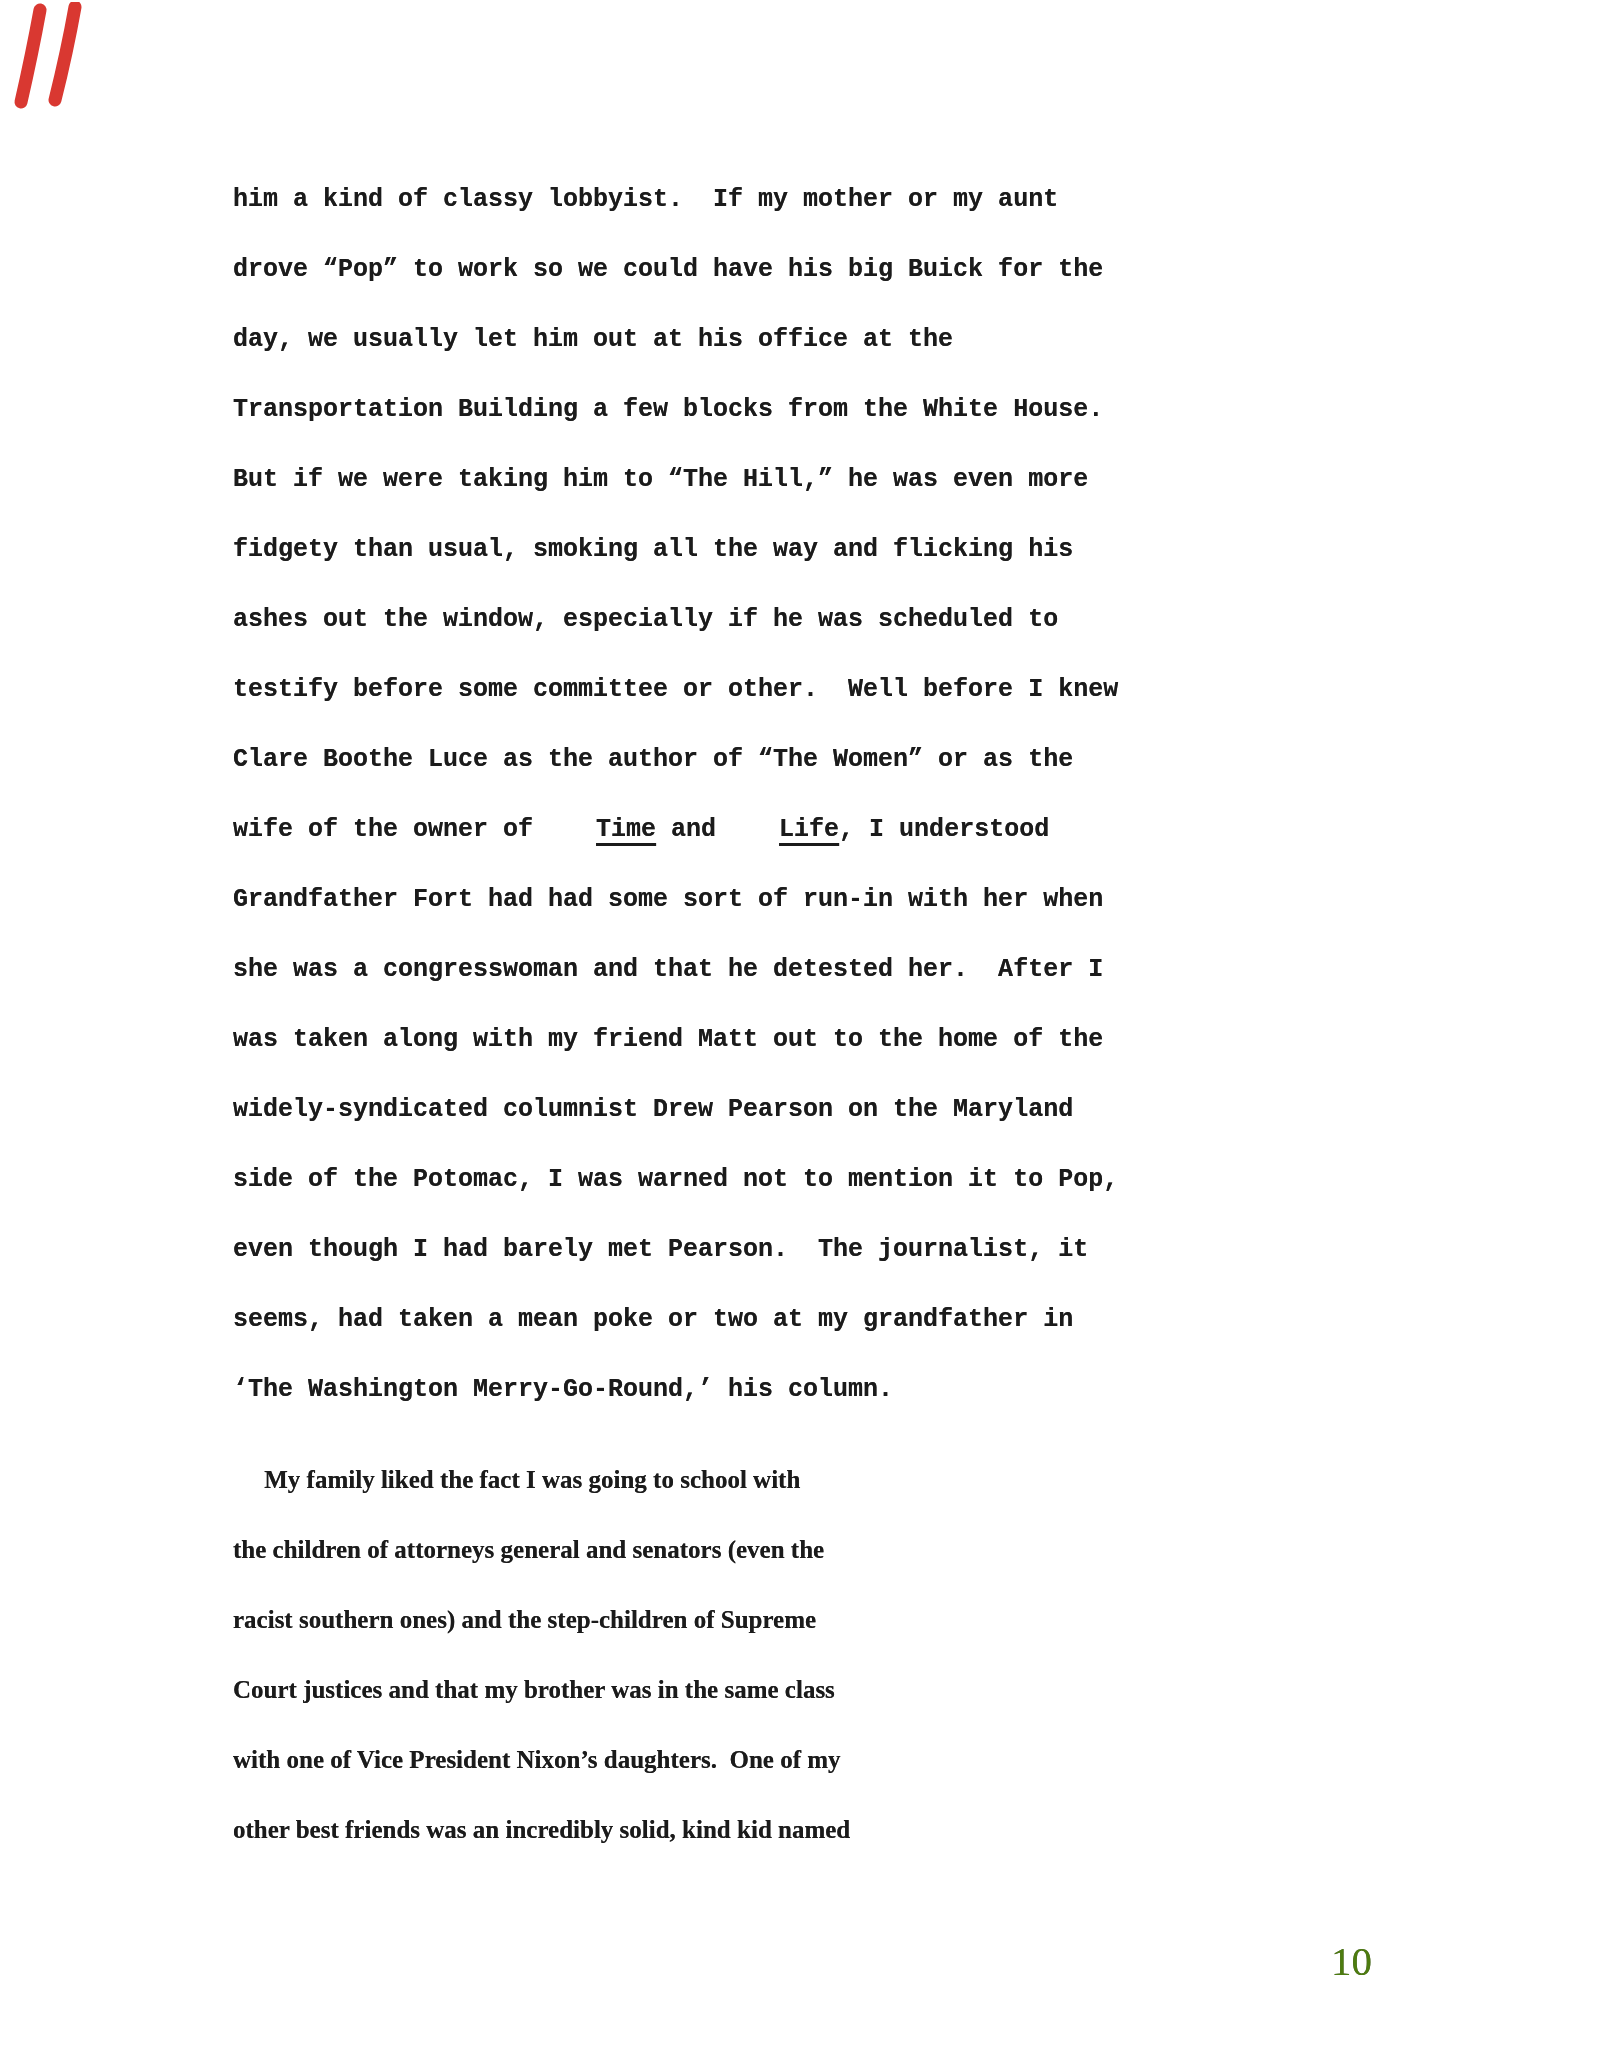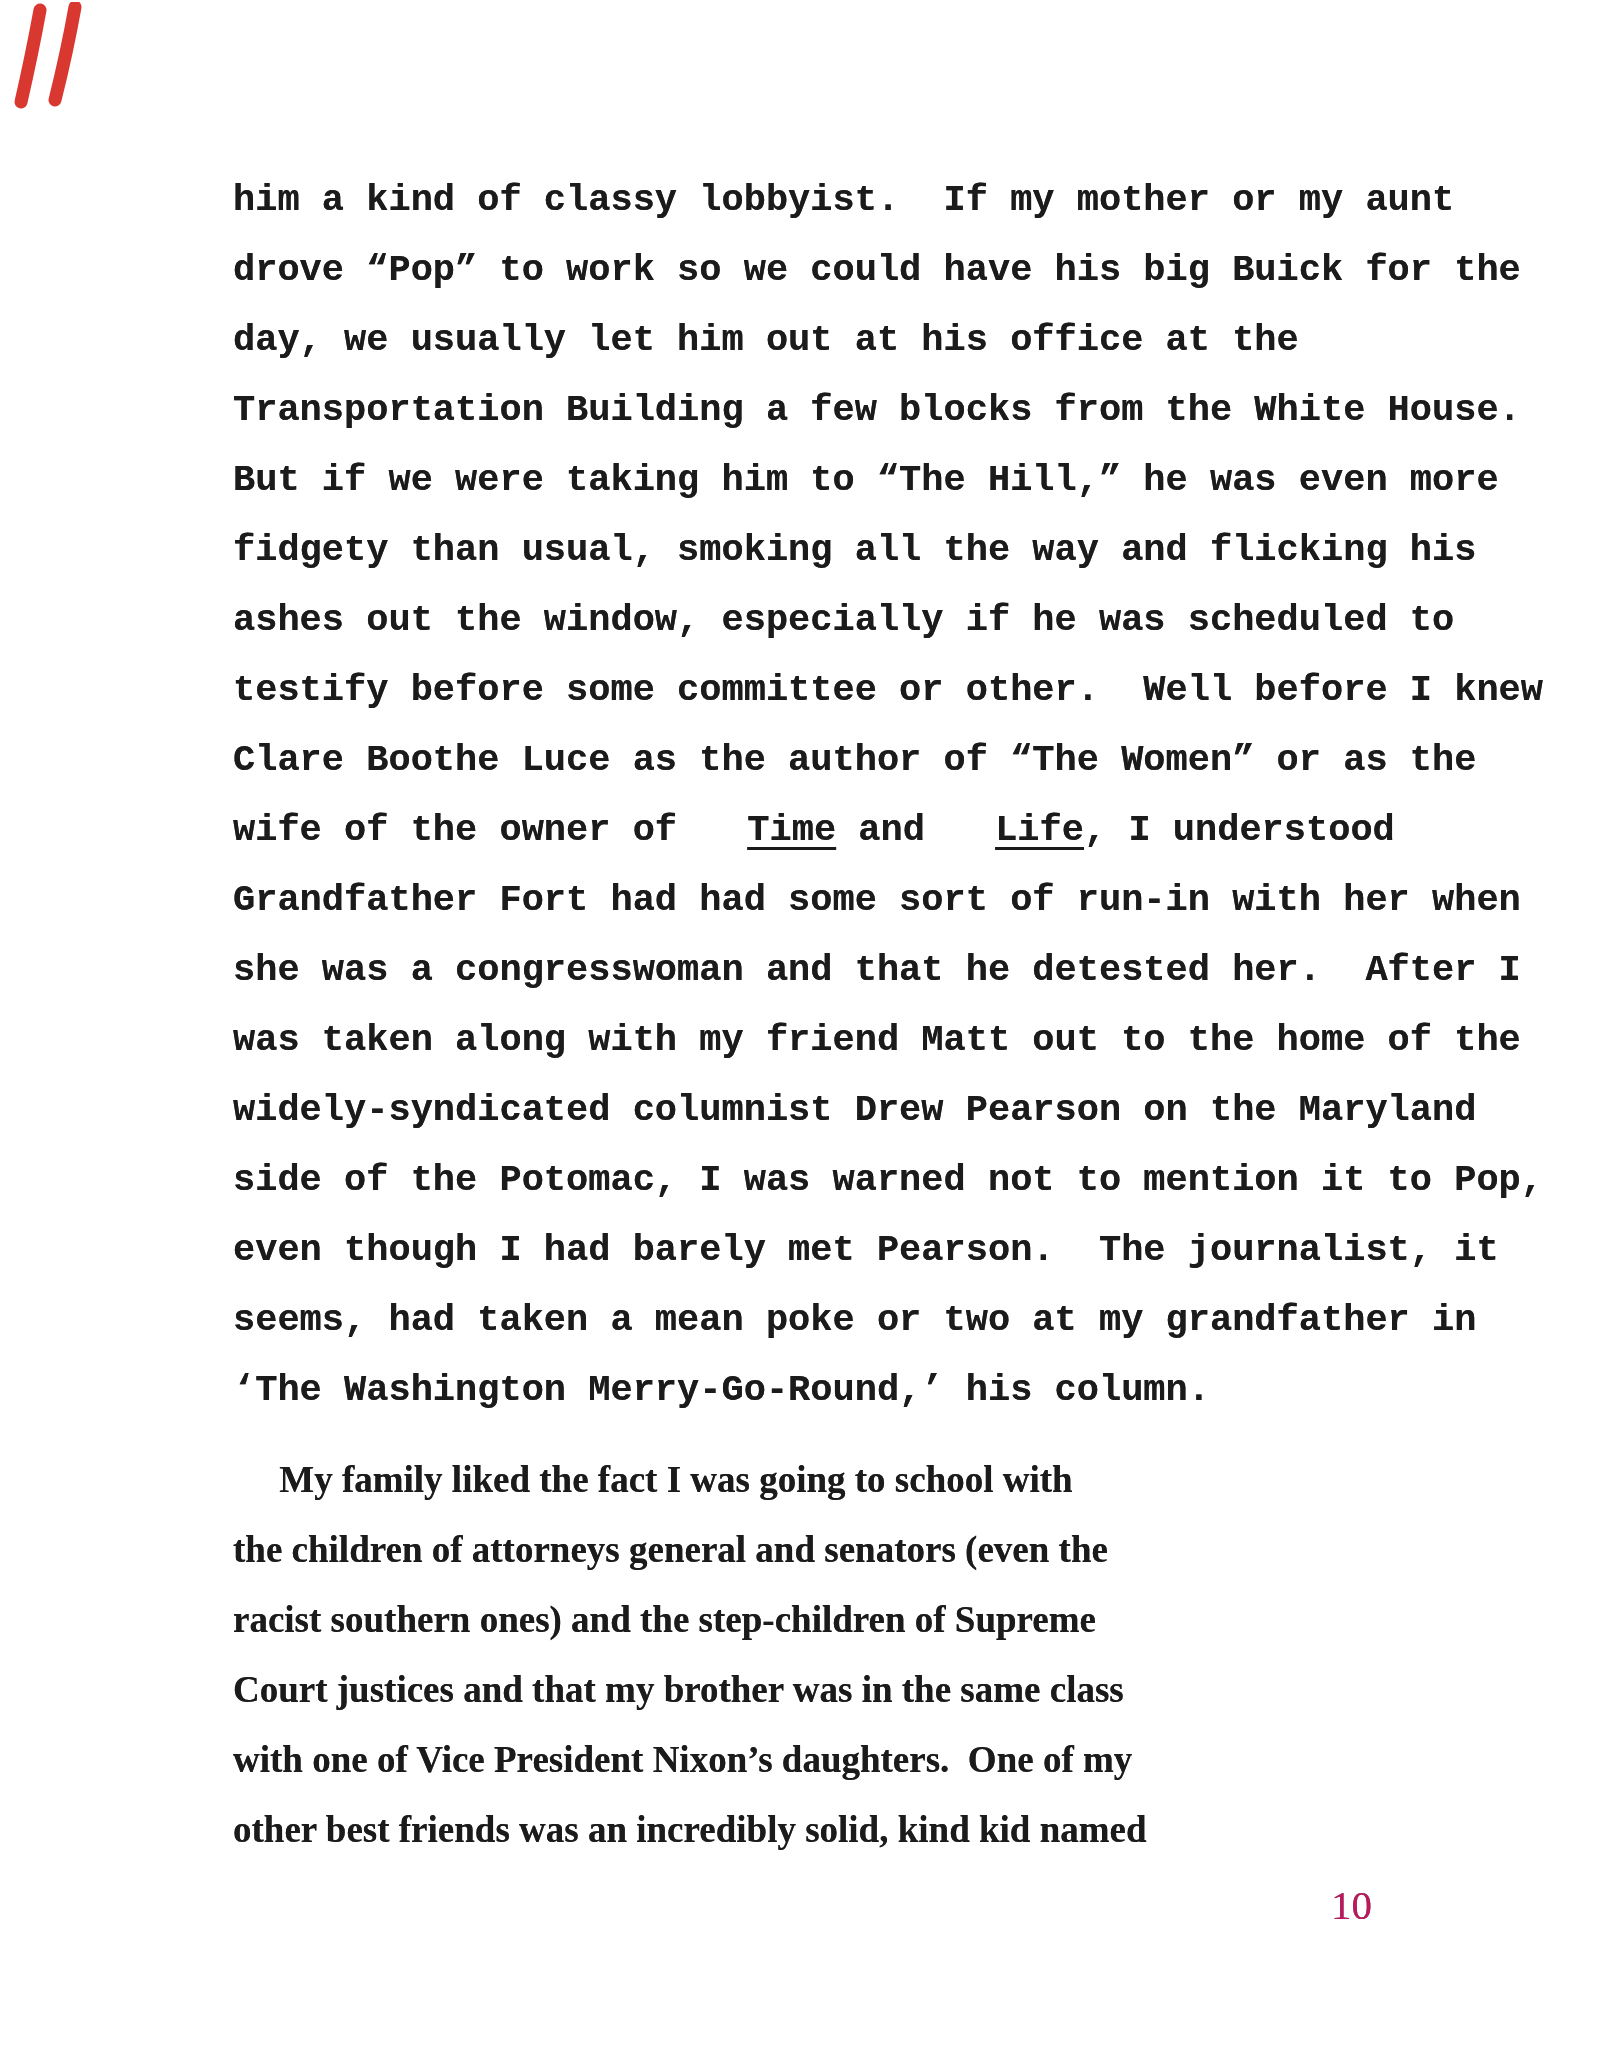--- a/index.html
+++ b/index.html
@@ -20,21 +20,21 @@
     top: 2px;
     width: 84px;
     height: 122px;
   }
   .body-text {
     position: absolute;
     left: 233px;
     top: 165px;
     font-family: "Liberation Mono", monospace;
     font-weight: 700;
-    font-size: 37px;
+    font-size: 25px;
     line-height: 70px;
     letter-spacing: 0;
     color: #1b1b1b;
     white-space: pre;
     text-shadow: 0 0 0.4px rgba(25,25,25,0.75);
   }
   .para + .para {
     margin-top: 20px;
     font-family: Liberation Serif, serif;
   }
@@ -43,25 +43,25 @@
   }
   .u {
     text-decoration: underline;
     text-decoration-thickness: 3px;
     text-underline-offset: 7px;
     margin-left: 48px;
   }
   .page-number {
     position: absolute;
     left: 1331px;
-    top: 1885px;
+    top: 1941px;
     font-family: "Liberation Serif", serif;
     font-size: 41px;
     line-height: 1;
-    color: #be185d;
+    color: #4d7c0f;
     text-shadow: 0 0 0.4px rgba(25,25,25,0.7);
   }
 </style>
 </head>
 <body>
 
 <div class="page">
 
   <svg class="red-marks" viewBox="0 0 84 122" xmlns="http://www.w3.org/2000/svg">
     <path d="M32,8 Q24,52 13,100" fill="none" stroke="#d93831" stroke-width="13" stroke-linecap="round"></path>

